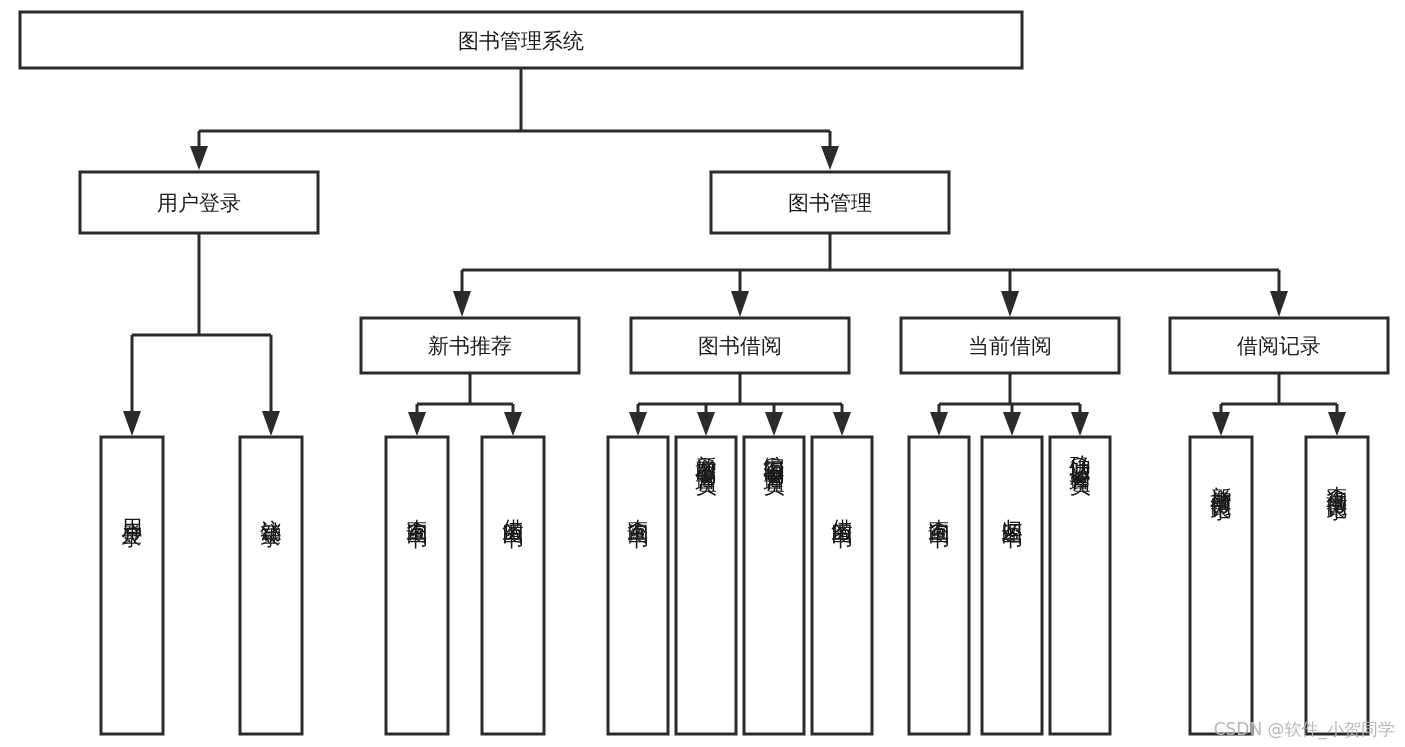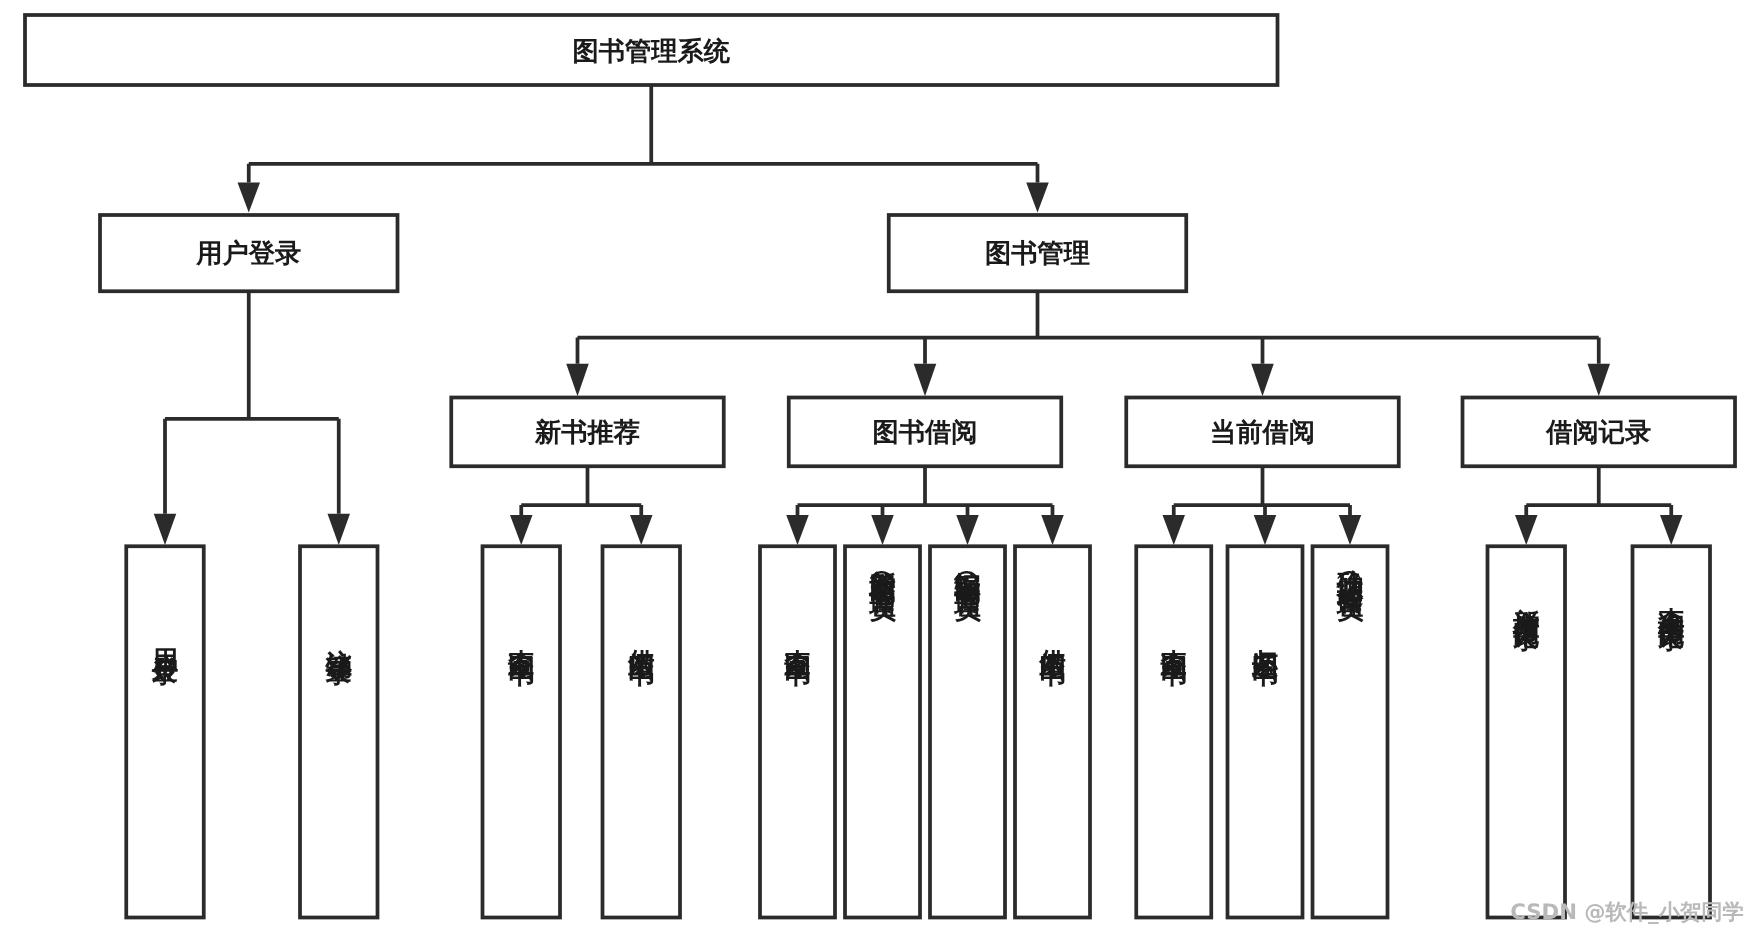--- a/index.html
+++ b/index.html
@@ -12,21 +12,20 @@
     width: 1405px;
     height: 747px;
     font-family: "DejaVu Sans", "Liberation Sans", sans-serif;
     overflow: hidden;
     position: relative;
   }
   #diagram-root {
     position: relative;
     width: 1405px;
     height: 671px;
-    font-weight: bold;
   }
   svg#tree-svg {
     position: absolute;
     top: 0;
     left: 0;
     width: 1405px;
     height: 747px;
     display: block;
   }
   .node-rect {

